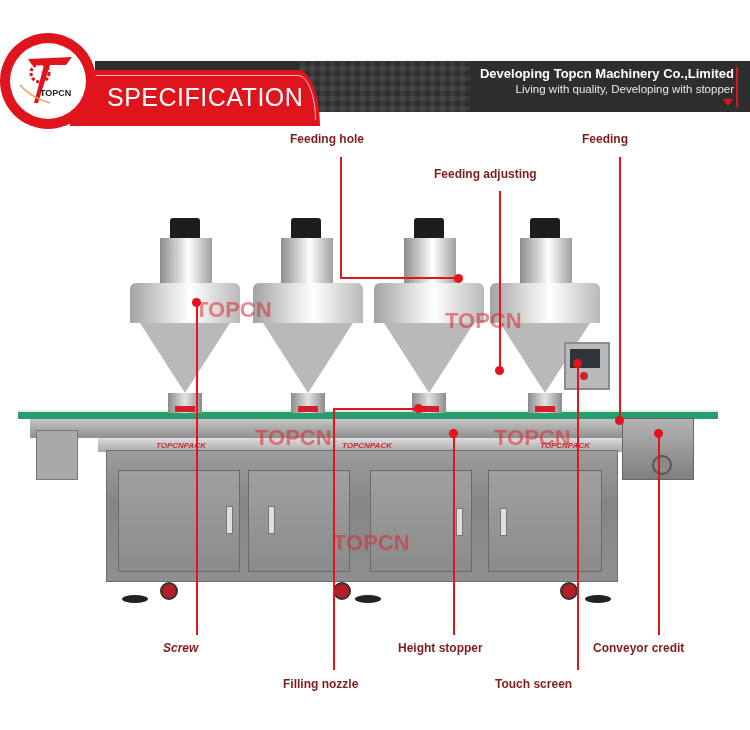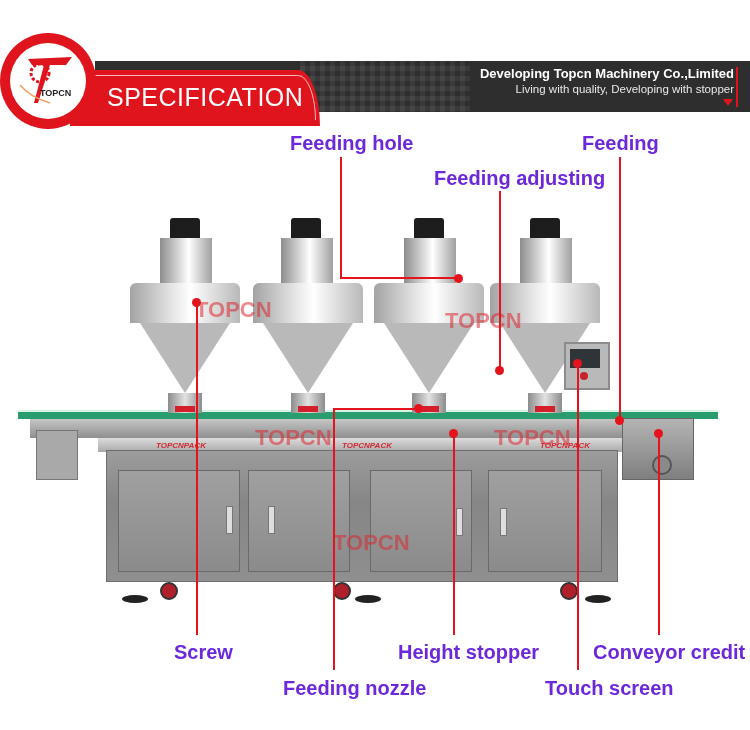--- a/index.html
+++ b/index.html
@@ -20,21 +20,21 @@
   .spec-title { left:107px; top:83px; color:#ffffff; font-size:25px; letter-spacing:0.5px; }
   .logo-ring { left:0px; top:33px; width:96px; height:96px; border-radius:50%; background:#e0141d; }
   .logo-inner { left:10px; top:43px; width:76px; height:76px; border-radius:50%; background:#ffffff; }
   .logo-text { left:40px; top:88px; font-size:9px; font-weight:bold; color:#222; }
   .company { right:16px; top:66px; color:#ffffff; font-size:13px; font-weight:bold; text-align:right; }
   .tagline { right:16px; top:83px; color:#e8e8e8; font-size:11.5px; text-align:right; }
   .hdr-tri { right:17px; top:99px; width:0; height:0; border-left:5px solid transparent; border-right:5px solid transparent; border-top:7px solid #e0141d; }
   .hdr-vbar { right:12px; top:67px; width:2px; height:40px; background:#e0141d; }
 
   
-  .label { font-size:20px; font-weight:bold; color:#6d28d9; white-space:nowrap; }
+  .label { font-size:12px; font-weight:bold; color:#7f1d1d; white-space:nowrap; }
 
   
   .line { background:#e5141c; }
   .dot { width:9px; height:9px; border-radius:50%; background:#e5141c; }
   .cabinet { left:106px; top:450px; width:510px; height:130px; background:linear-gradient(180deg,#9c9c9c,#868686 40%,#8f8f8f); border:1px solid #6e6e6e; }
   .cab-top { left:98px; top:438px; width:526px; height:14px; background:linear-gradient(180deg,#dcdcdc,#a9a9a9); }
   .door { top:470px; height:100px; border:1px solid #6a6a6a; background:linear-gradient(180deg,#a0a0a0,#8b8b8b); }
   .handle { width:5px; height:26px; background:#dedede; border:1px solid #777; }
   .conveyor { left:18px; top:410px; width:700px; height:7px; background:#2a9d6e; border-top:2px solid #d9f2e7; }
   .rail { left:30px; top:418px; width:660px; height:20px; background:linear-gradient(180deg,#c8c8c8,#8f8f8f); }
@@ -142,24 +142,24 @@
   <div class="abs watermark" style="left:195px;top:297px;">TOPCN</div>
   <div class="abs watermark" style="left:445px;top:308px;">TOPCN</div>
   <div class="abs watermark" style="left:255px;top:425px;">TOPCN</div>
   <div class="abs watermark" style="left:494px;top:425px;">TOPCN</div>
   <div class="abs watermark" style="left:333px;top:530px;">TOPCN</div>
 </div>
 
 <div class="abs label" style="left:290px;top:132px;">Feeding hole</div>
 <div class="abs label" style="left:434px;top:167px;">Feeding adjusting</div>
 <div class="abs label" style="left:582px;top:132px;">Feeding</div>
-<div class="abs label" style="left:174px;top:641px;">Screw</div>
-<div class="abs label" style="left:283px;top:677px;">Feeding nozzle</div>
+<div class="abs label" style="left:163px;top:641px;font-style:italic;">Screw</div>
+<div class="abs label" style="left:283px;top:677px;">Filling nozzle</div>
 <div class="abs label" style="left:398px;top:641px;">Height stopper</div>
-<div class="abs label" style="left:545px;top:677px;">Touch screen</div>
+<div class="abs label" style="left:495px;top:677px;">Touch screen</div>
 <div class="abs label" style="left:593px;top:641px;">Conveyor credit</div>
 
 <div class="abs line" style="left:340px;top:157px;width:2px;height:122px;"></div>
 <div class="abs line" style="left:340px;top:277px;width:119px;height:2px;"></div>
 <div class="abs dot" style="left:454px;top:274px;"></div>
 
 <div class="abs line" style="left:499px;top:191px;width:2px;height:176px;"></div>
 <div class="abs dot" style="left:495px;top:366px;"></div>
 
 <div class="abs line" style="left:619px;top:157px;width:2px;height:262px;"></div>

